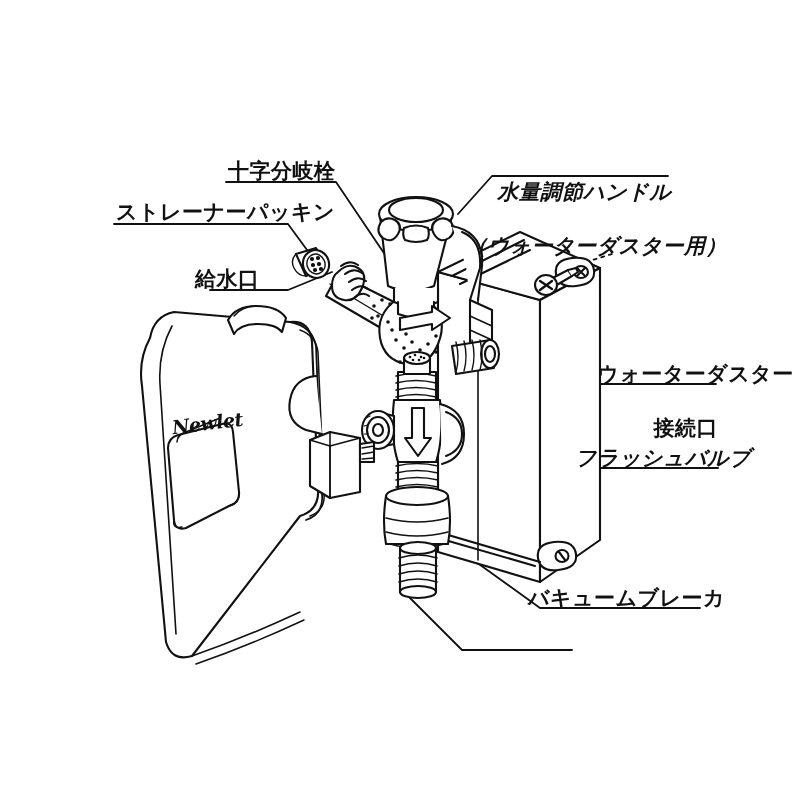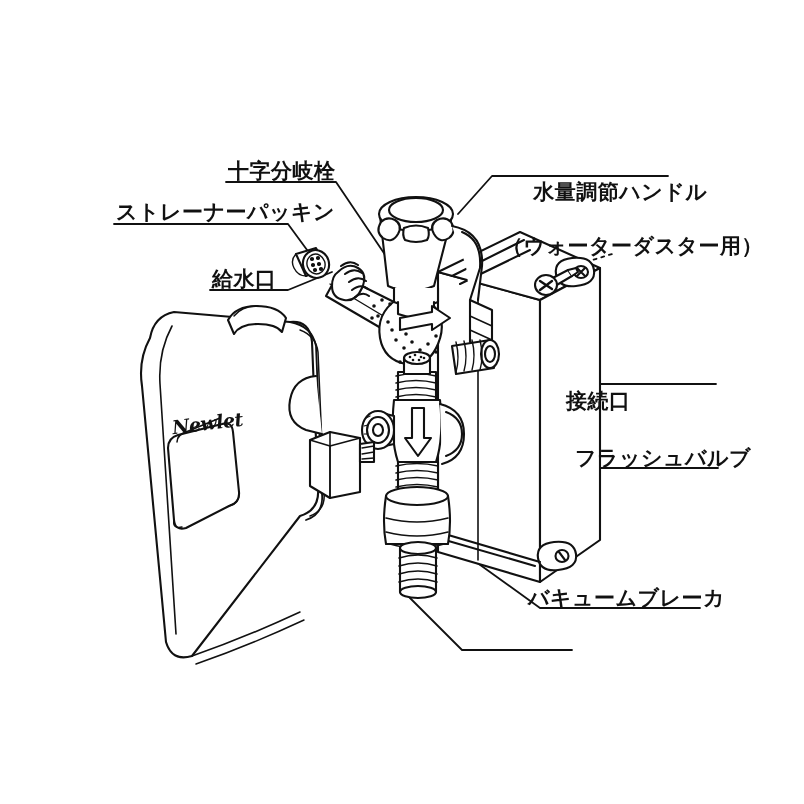--- a/index.html
+++ b/index.html
@@ -32,21 +32,21 @@
     letter-spacing: 0.5px;
     white-space: pre;
     font-weight: 700;
     font-family: "DejaVu Sans", "Liberation Sans", sans-serif;
   }
   .lbl.two-line {
     line-height: 27px;
   }
   .lbl .ln2-right {
     display: block;
-    text-align: left;
+    text-align: right;
   }
   .lbl .ln2-left {
     display: block;
     text-align: center;
   }
   .logo {
     position: absolute;
     font-family: "DejaVu Serif", "Liberation Serif", serif;
     font-style: italic;
     font-weight: 700;
@@ -330,31 +330,32 @@
         </g>
       </g>
 
     </g>
   </svg>
 
   <div class="lbl" style="left:228px; top:158px;">十字分岐栓</div>
 
   <div class="lbl" style="left:116px; top:199px;">ストレーナーパッキン</div>
 
-  <div class="lbl" style="left:212px; top:266px;">給水口</div>
-
-  <div class="lbl two-line" style="left:502px; top:152px;">
+  <div class="lbl" style="left:195px; top:266px;">給水口</div>
+
+  <div class="lbl two-line" style="left:466px; top:152px;font-style:italic;">
     <span>水量調節ハンドル</span>
     <span class="ln2-left">（ウォーターダスター用）</span>
   </div>
 
   <div class="lbl two-line" style="left:566px; top:334px; width:152px;">
+    <span>ウォーターダスター</span>
     <span class="ln2-right">接続口</span>
   </div>
 
-  <div class="lbl" style="left:575px; top:445px;">フラッシュバルブ</div>
+  <div class="lbl" style="left:575px; top:445px;font-style:italic;">フラッシュバルブ</div>
 
   <div class="lbl" style="left:528px; top:585px;">バキュームブレーカ</div>
 
 
   <div class="logo" style="left:172px; top:412px;">Newlet</div>
 
 </div>
 
 </body></html>

